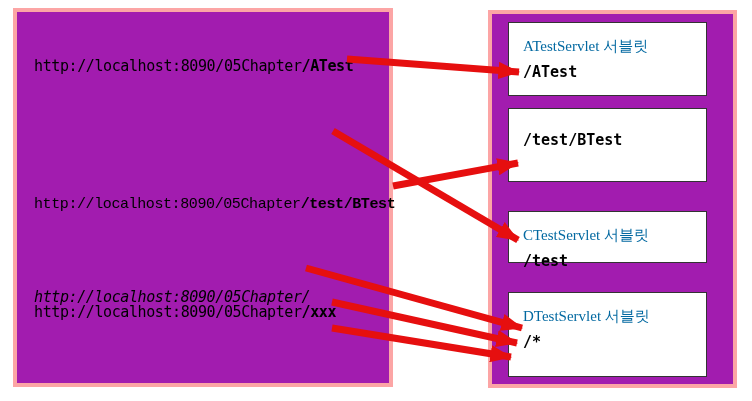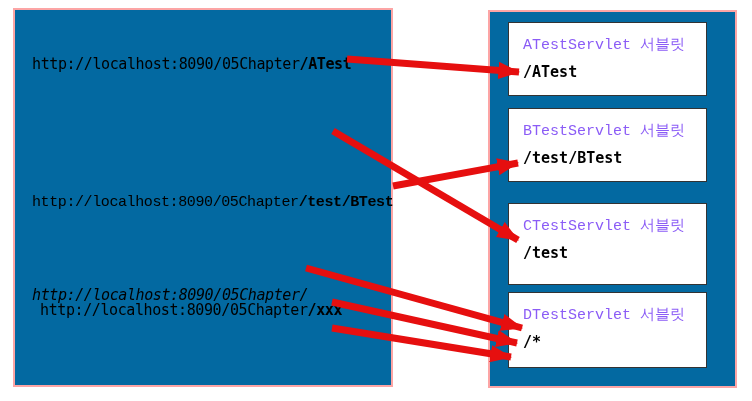--- a/index.html
+++ b/index.html
@@ -10,22 +10,22 @@
   }
   #canvas {
     position: relative;
     width: 752px;
     height: 401px;
     background: #ffffff;
     overflow: hidden;
   }
   .panel {
     position: absolute;
-    border: 2px solid #fca5a5;
-    background: #0369a1;
+    border: 4px solid #fca5a5;
+    background: #a21caf;
     box-sizing: border-box;
     text-align: center;
   }
   #left-panel  { left: 13px;  top: 8px;  width: 380px; height: 379px; }
   #right-panel { left: 488px; top: 10px; width: 249px; height: 378px; }
 
   .url-row {
     position: absolute;
     left: 17px;
     height: 18px;
@@ -40,39 +40,39 @@
   .servlet-card {
     position: absolute;
     left: 508px;
     width: 199px;
     border: 1px solid #333333;
     background: #ffffff;
     box-sizing: border-box;
     padding: 14px 0 0 14px;
   }
   .servlet-title {
-    font-family: Liberation Mono, monospace;
+    font-family: Liberation Serif, serif;
     font-size: 15px;
     line-height: 18px;
-    color: #8b5cf6;
+    color: #0369a1;
     white-space: nowrap;
   }
   .servlet-mapping {
     font-family: "DejaVu Sans Mono", "Liberation Mono", monospace;
     font-size: 15px;
     line-height: 18px;
     font-weight: bold;
     color: #000000;
     margin-top: 8px;
     white-space: nowrap;
   }
   #card-a { top: 22px;  height: 74px; }
   #card-b { top: 108px; height: 74px; }
-  #card-c { top: 203px; height: 82px; }
-  #card-d { top: 292px; height: 76px; }
+  #card-c { top: 211px; height: 52px; }
+  #card-d { top: 292px; height: 85px; }
 
   #arrow-layer {
     position: absolute;
     left: 0; top: 0;
     width: 752px;
     height: 401px;
     pointer-events: none;
   }
 </style>
 </head>
@@ -83,33 +83,32 @@
   <div id="left-panel" class="panel">
     <div class="url-row" style="top: 45px;">
       <span>http://localhost:8090/05Chapter</span><span class="url-path">/ATest</span>
     </div>
     <div class="url-row" style="top: 184px; font-family: Liberation Mono, monospace;">
       <span>http://localhost:8090/05Chapter</span><span class="url-path">/test/BTest</span>
     </div>
     <div class="url-row" style="top: 276px; font-style: italic;">
       <span>http://localhost:8090/05Chapter/</span><span class="url-path"></span>
     </div>
-    <div class="url-row" style="top: 291px; margin-left: 8px;">
+    <div class="url-row" style="top: 291px;">
       <span>http://localhost:8090/05Chapter</span><span class="url-path">/xxx</span>
     </div>
   </div>
 
   <div id="right-panel" class="panel"></div>
 
   <div id="card-a" class="servlet-card">
     <div class="servlet-title">ATestServlet 서블릿</div>
     <div class="servlet-mapping">/ATest</div>
   </div>
   <div id="card-b" class="servlet-card">
-    <div class="servlet-title">BTestServlet 서블릿</div>
     <div class="servlet-mapping">/test/BTest</div>
   </div>
   <div id="card-c" class="servlet-card">
     <div class="servlet-title">CTestServlet 서블릿</div>
     <div class="servlet-mapping">/test</div>
   </div>
   <div id="card-d" class="servlet-card">
     <div class="servlet-title">DTestServlet 서블릿</div>
     <div class="servlet-mapping">/*</div>
   </div>

